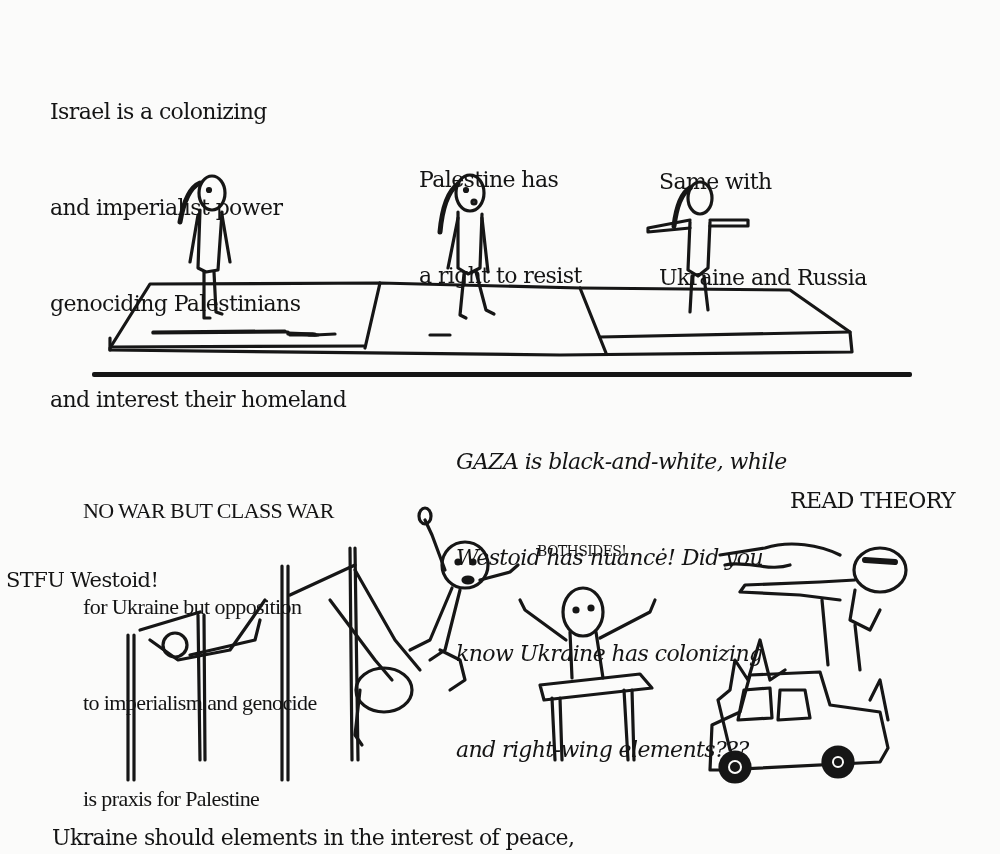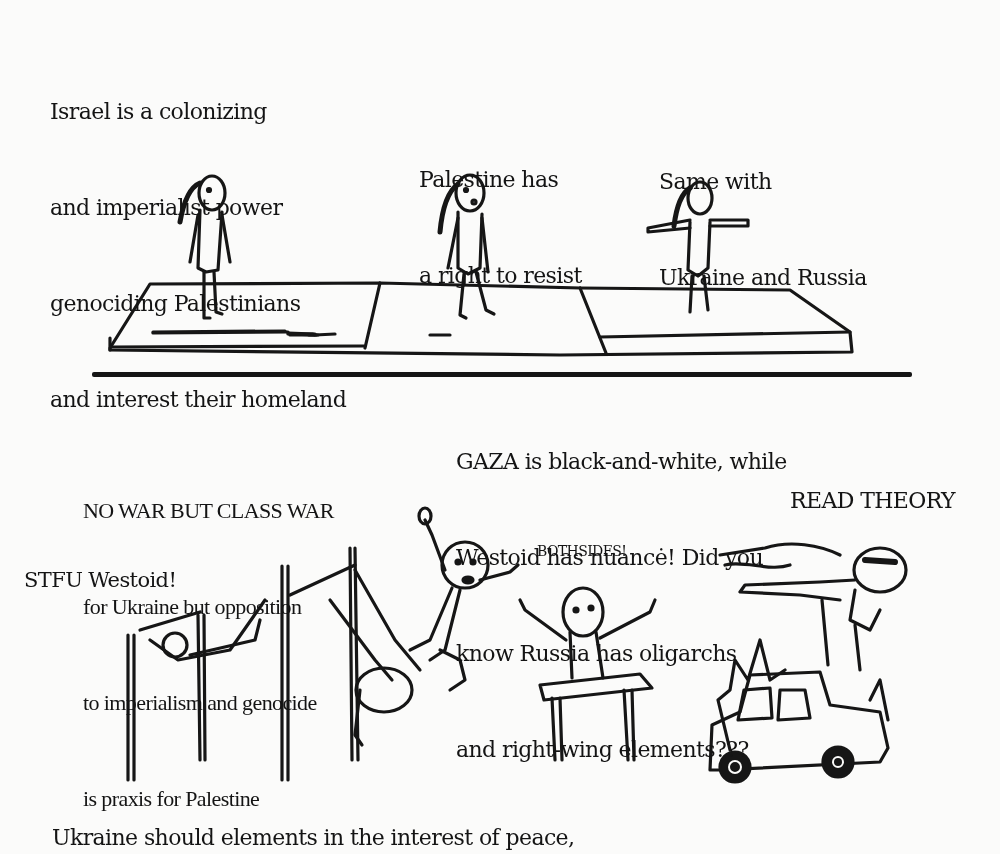--- a/index.html
+++ b/index.html
@@ -168,30 +168,30 @@
   <span class="line">Ukraine and Russia</span>
 </div>
 
 <div class="caption" style="left:43px; top:431px;font-family:Liberation Serif, serif;">
   <span class="line">NO WAR BUT CLASS WAR</span>
   <span class="line">for Ukraine but opposition</span>
   <span class="line">to imperialism and genocide</span>
   <span class="line">is praxis for Palestine</span>
 </div>
 
-<div class="caption" style="left:416px; top:382px;">
+<div class="caption" style="left:416px; top:382px;font-style:italic;">
   <span class="line">GAZA is black-and-white, while</span>
   <span class="line">Westoid has nuancė! Did you</span>
-  <span class="line">know Russia has oligarchs</span>
+  <span class="line">know Ukraine has colonizing</span>
   <span class="line">and right-wing elements???</span>
 </div>
 
 <div class="caption" style="left:790px; top:485px;">READ THEORY</div>
 
-<div class="caption" style="left:6px; top:564px; font-size:21px;margin-left:18px;">STFU Westoid!</div>
+<div class="caption" style="left:6px; top:564px; font-size:21px;">STFU Westoid!</div>
 
 <div class="caption" style="left:537px; top:535px; font-size:14px;">BOTHSIDES!</div>
 
 <div class="caption" style="left:12px; top:758px;">
   <span class="line">Ukraine should elements in the interest of peace,</span>
   
   
 </div>
 
 <div class="caption" style="left:645px; top:789px;">

